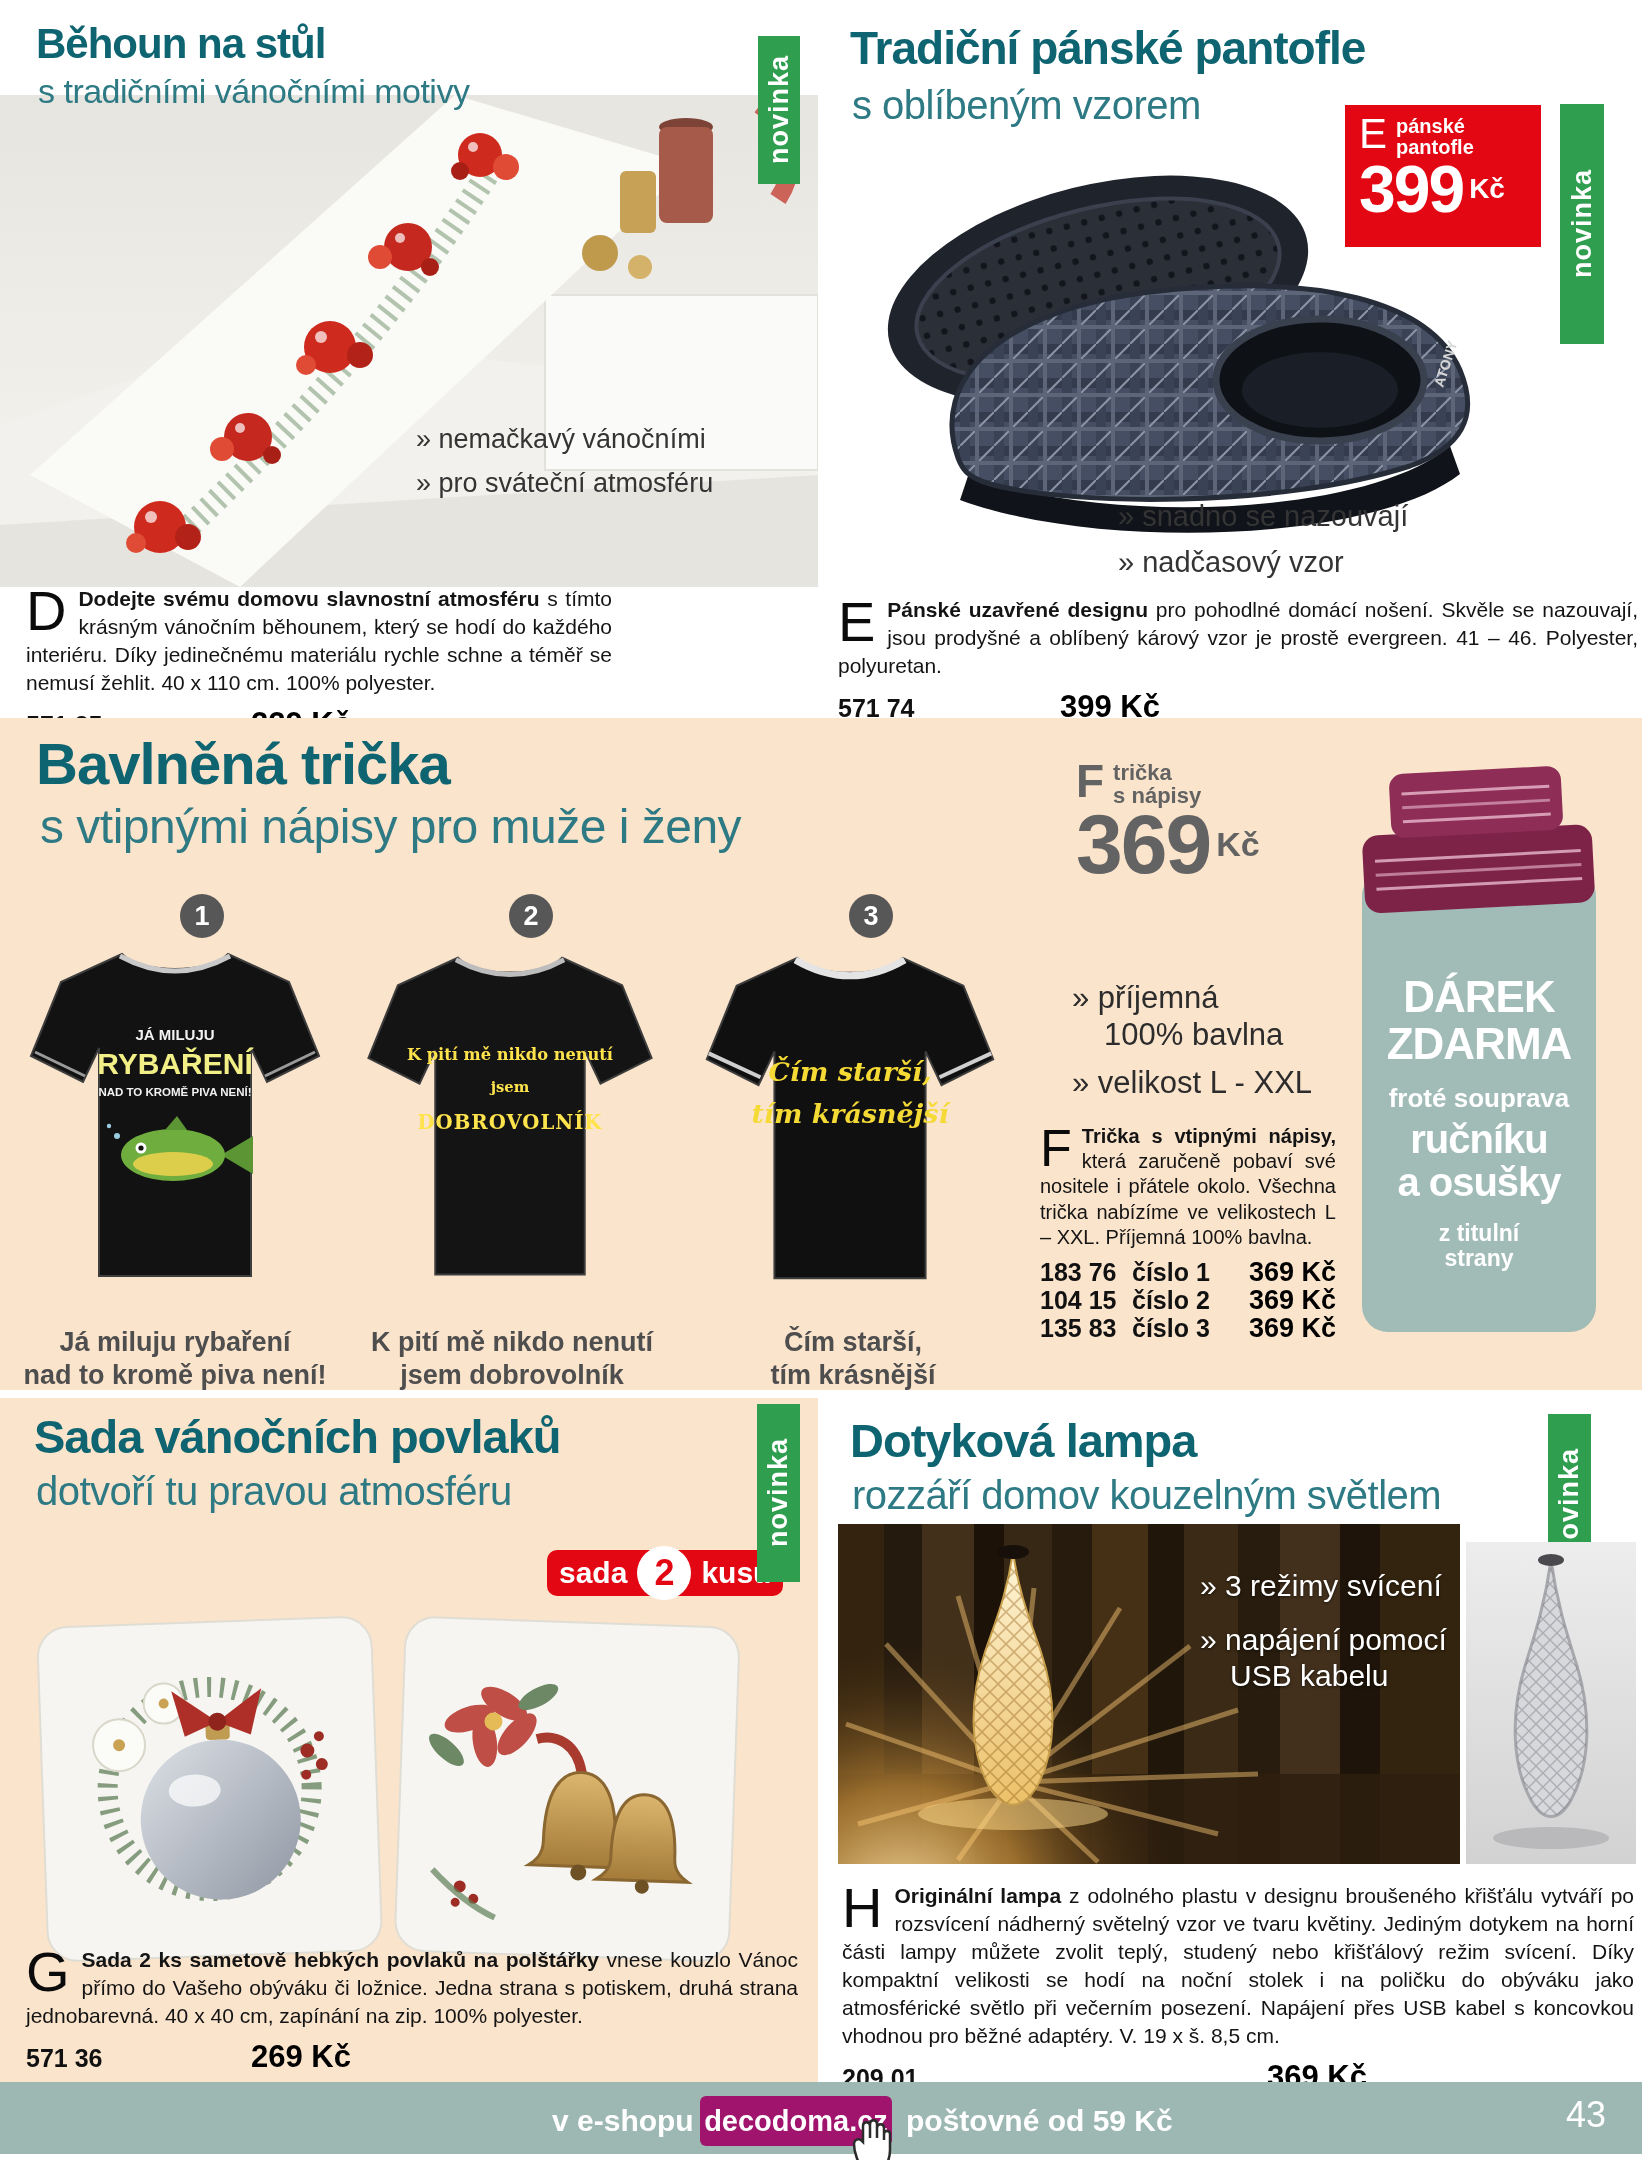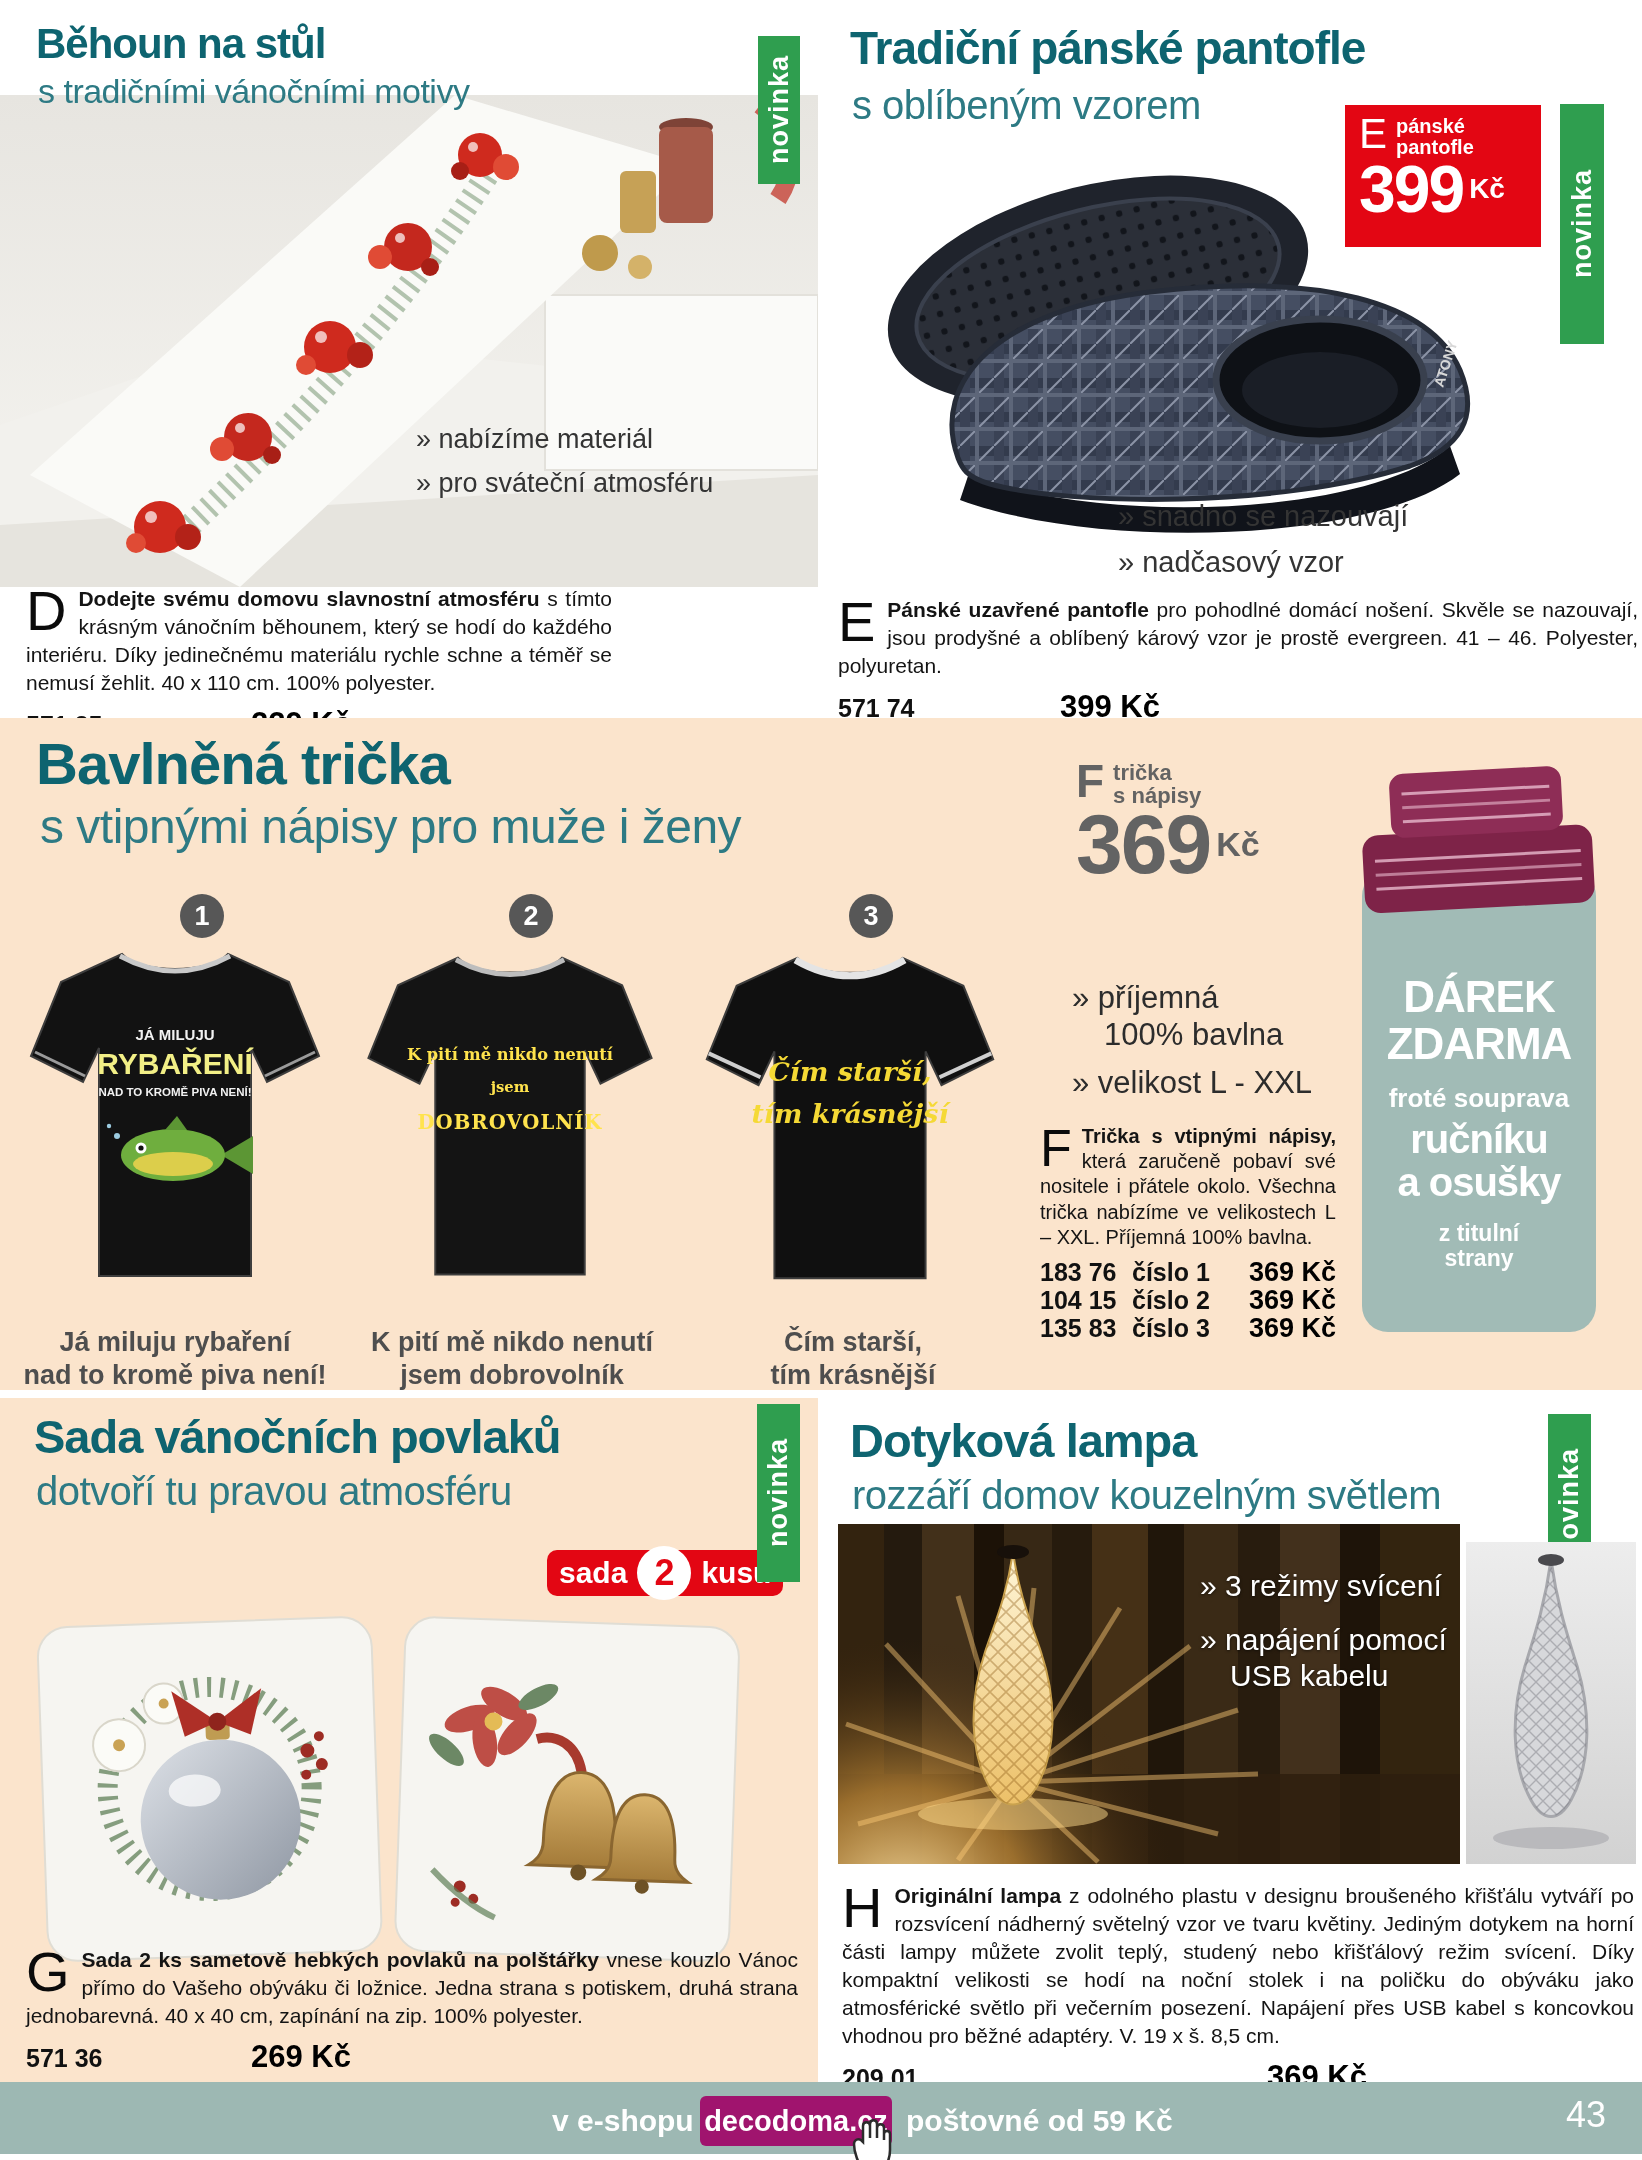--- a/index.html
+++ b/index.html
@@ -99,21 +99,21 @@
     <circle cx="600" cy="158" r="18" fill="#bf9a4c"></circle>
     <circle cx="640" cy="172" r="12" fill="#d4b269"></circle>
     <path d="M760,10 C792,34 800,70 778,104" stroke="#c2372b" stroke-width="18" fill="none" opacity=".75"></path>
   </svg>
   <div class="abs sec-title" style="left:36px;top:22px;font-size:42px">Běhoun na stůl</div>
   <div class="abs sec-sub" style="left:38px;top:74px;font-size:34px">s tradičními vánočními motivy</div>
   <div class="abs novinka" style="left:758px;top:36px;width:42px;height:148px">
     <span>novinka</span>
   </div>
   <div class="abs bullets" style="left:416px;top:418px;font-size:27px;line-height:1.62">
-    <div>» nabízíme materiál</div>
+    <div>» nemačkavý vánočními</div>
     <div>» pro sváteční atmosféru</div>
   </div>
   <div class="abs" style="left:26px;top:585px;width:586px">
     <div class="desc">
       <span class="bigletter">D</span><b>Dodejte svému domovu slavnostní atmosféru</b><span> s tímto krásným vánočním běhounem, který se hodí do každého interiéru. Díky jedinečnému materiálu rychle schne a téměř se nemusí žehlit. 40 x 110 cm. 100% polyester.</span>
     </div>
     <div class="coderow">
       <span class="code" style="width:225px">571 35</span>
       <span class="price">229 Kč</span>
     </div>
@@ -160,21 +160,21 @@
   </div>
   <div class="abs novinka" style="left:732px;top:104px;width:44px;height:240px">
     <span>novinka</span>
   </div>
   <div class="abs bullets" style="left:290px;top:494px;font-size:29px;line-height:1.58">
     <div>» snadno se nazouvají</div>
     <div>» nadčasový vzor</div>
   </div>
   <div class="abs" style="left:10px;top:596px;width:800px">
     <div class="desc">
-      <span class="bigletter">E</span><b>Pánské uzavřené pantofle</b><span> pro pohodlné domácí nošení. Skvěle se nazouvají, jsou prodyšné a oblíbený kárový vzor je prostě evergreen. 41 – 46. Polyester, polyuretan.</span>
+      <span class="bigletter">E</span><b>Pánské uzavřené designu</b><span> pro pohodlné domácí nošení. Skvěle se nazouvají, jsou prodyšné a oblíbený kárový vzor je prostě evergreen. 41 – 46. Polyester, polyuretan.</span>
     </div>
     <div class="coderow">
       <span class="code" style="width:222px">571 74</span>
       <span class="price">399 Kč</span>
     </div>
   </div>
 </div>
 
 <div class="abs peach" style="left:0;top:718px;width:1642px;height:672px">
   <div class="abs sec-title" style="left:36px;top:16px;font-size:58px">Bavlněná trička</div>

